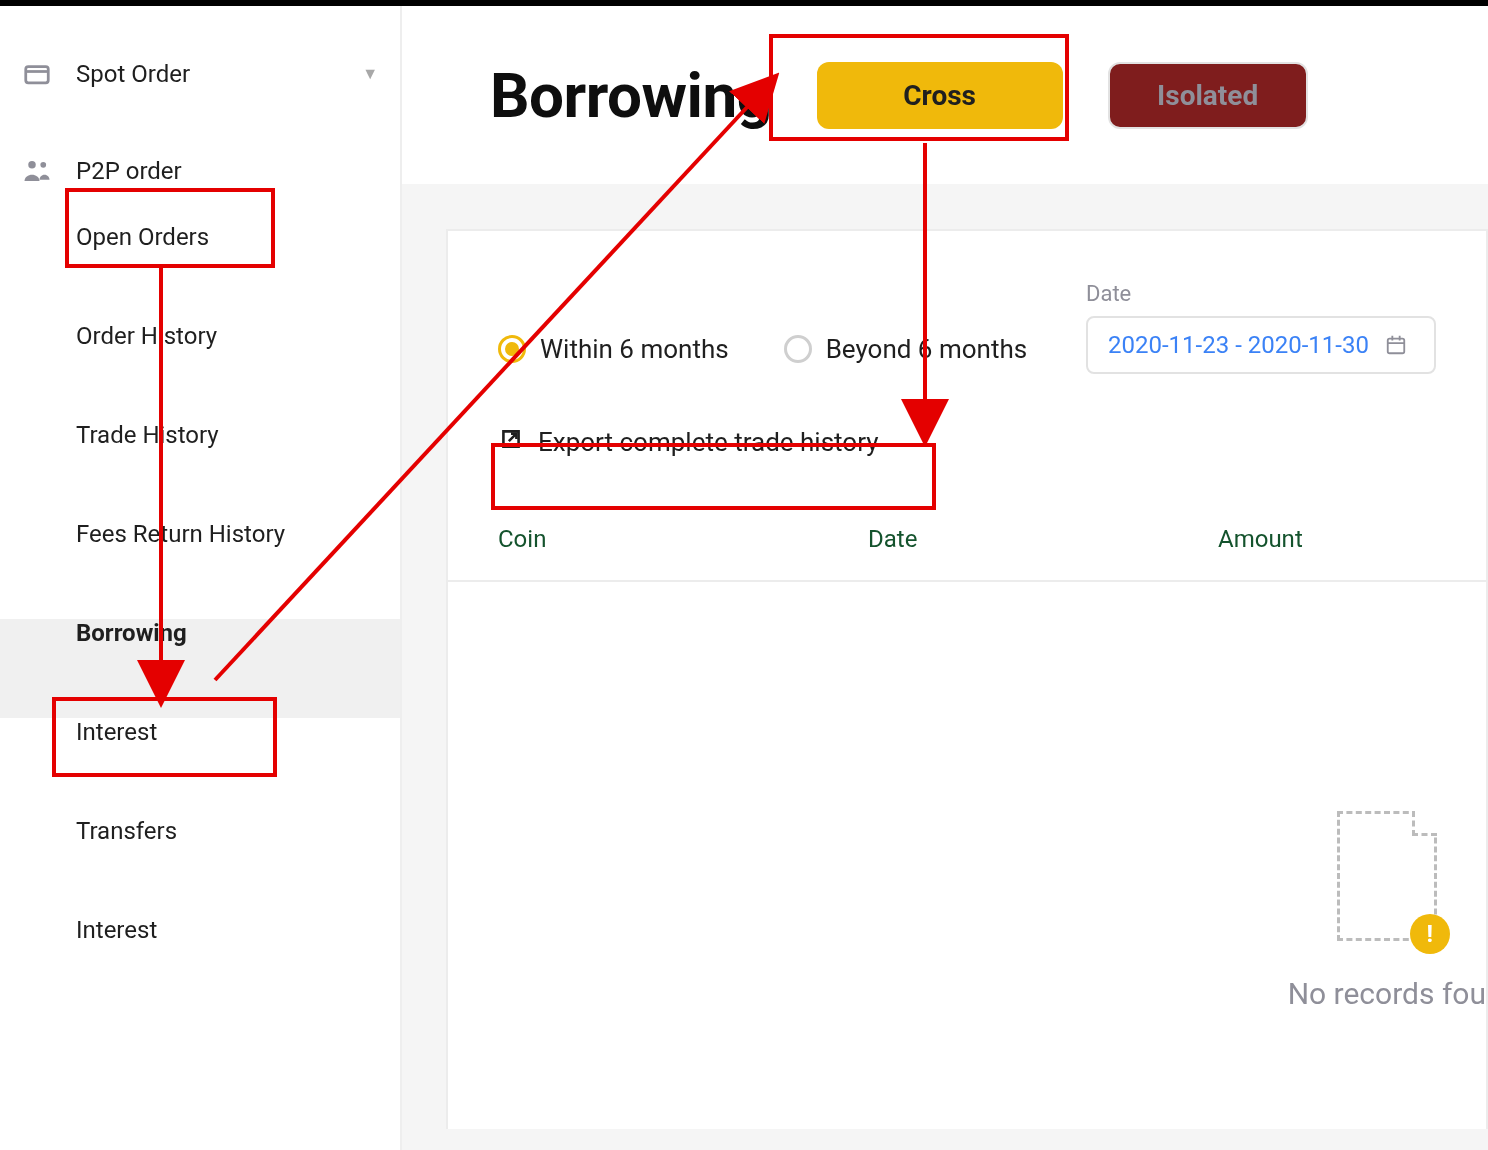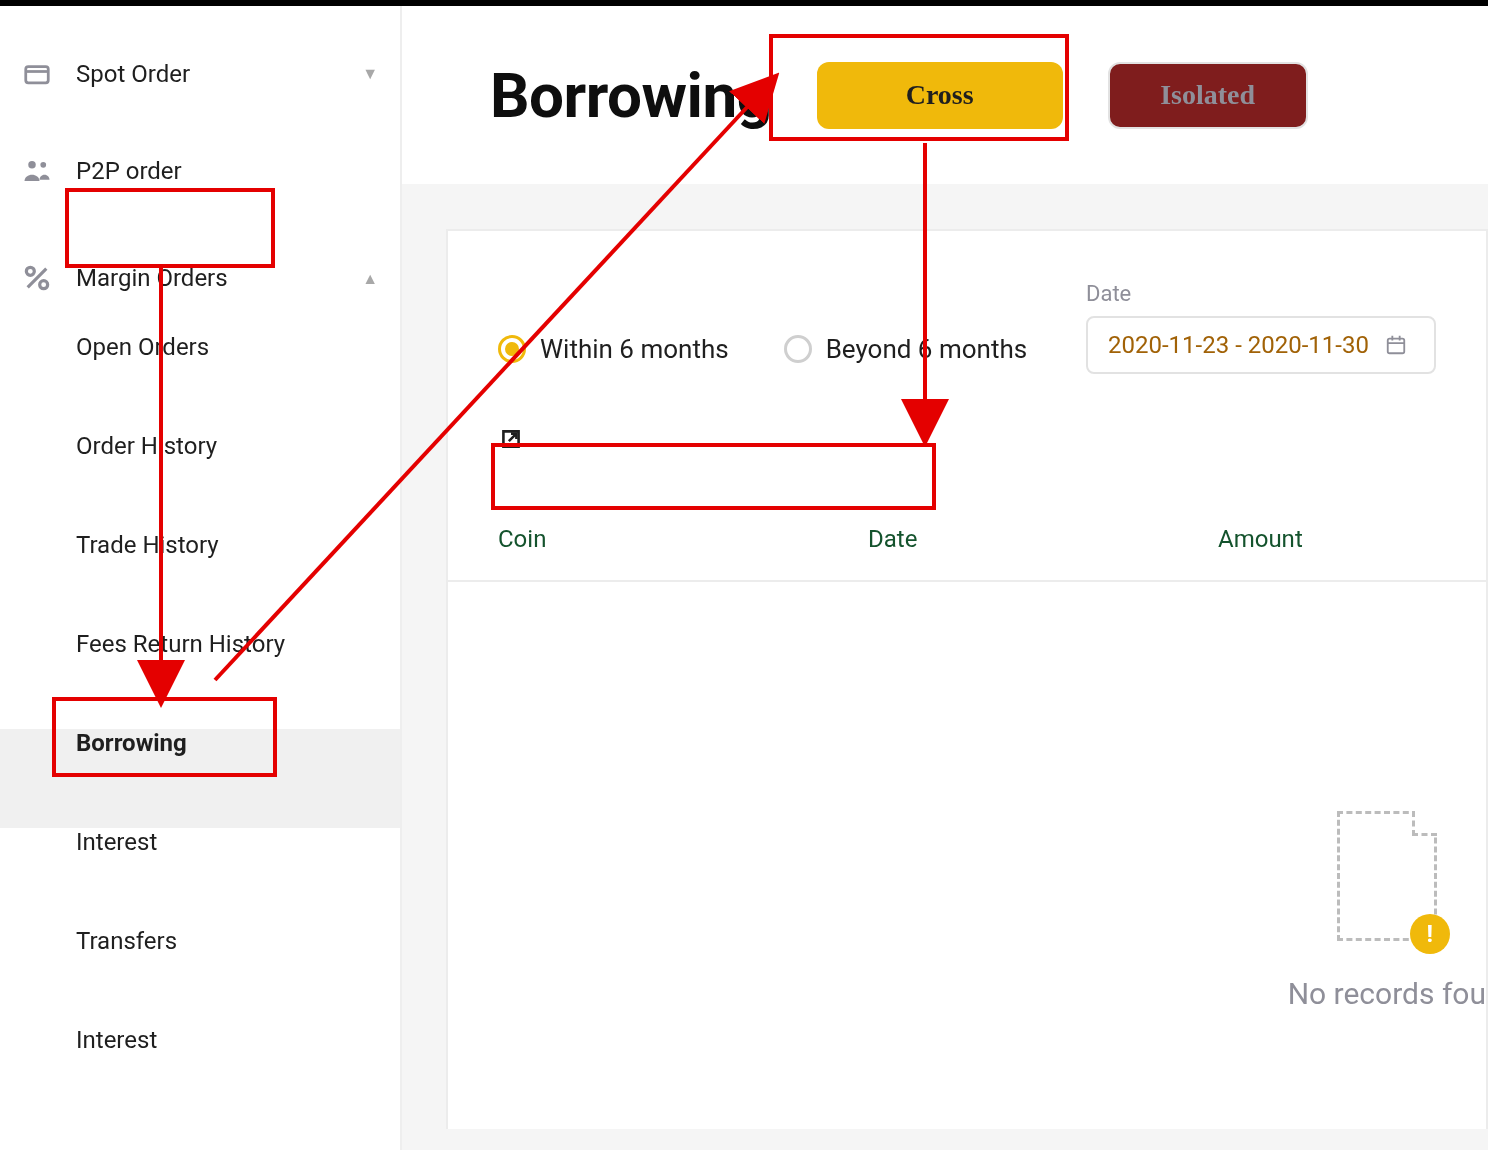--- a/index.html
+++ b/index.html
@@ -57,21 +57,20 @@
 .tab-btn {
   height: 67px;
   min-width: 246px;
   border-radius: 12px;
   font-size: 28px;
   font-weight: 700;
   display: flex;
   align-items: center;
   justify-content: center;
   cursor: pointer;
-  font-family: Liberation Serif, serif;
 }
 .tab-btn.cross {
   background: #f0b90b;
   color: #1f1f1f;
   border: none;
 }
 .tab-btn.isolated {
   background: #7f1d1d;
   color: #8f8f99;
   border: 2px solid #e2e2e2;
@@ -107,21 +106,21 @@
 .date-label { font-size: 22px; color: #8f8f99; margin-bottom: 10px; }
 .date-field {
   border: 2px solid #e2e2e2;
   border-radius: 8px;
   height: 58px;
   min-width: 350px;
   display: flex;
   align-items: center;
   padding: 0 14px 0 20px;
   font-size: 24px;
-  color: #a16207;
+  color: #3b82f6;
   gap: 16px;
 }
 .export-row {
   padding: 52px 0 0 50px;
   display: flex;
   align-items: center;
   gap: 14px;
   font-size: 26px;
   color: #1f1f1f;
 }
@@ -201,31 +200,20 @@
         <svg viewBox="0 0 24 24" width="30" height="30" fill="currentColor">
             <circle cx="8" cy="7" r="3"></circle>
             <circle cx="17" cy="7" r="2.3"></circle>
             <path d="M2 20c0-3 3-5 6-5s6 2 6 5"></path>
             <path d="M14 19c0-2 1.6-4 4-4s4 2 4 4"></path>
           </svg>
       </span>
       <span class="lbl">P2P order</span>
     </div>
 
-    <div class="side-item" style="height:110px;">
-      <span class="iconbox">
-        <svg viewBox="0 0 24 24" width="32" height="32" fill="none" stroke="currentColor" stroke-width="2.4">
-            <circle cx="7" cy="7" r="3"></circle>
-            <circle cx="17" cy="17" r="3"></circle>
-            <path d="M19 5L5 19"></path>
-          </svg>
-      </span>
-      <span class="lbl">Margin Orders</span>
-      <span class="caret">▲</span>
-    </div>
 
     <div class="sub-item">
         <span>Open Orders</span>
       </div>
     <div class="sub-item">
         <span>Order History</span>
       </div>
     <div class="sub-item">
         <span>Trade History</span>
       </div>
@@ -285,20 +273,21 @@
           </div>
         </div>
 
         <div class="export-row">
           <span>
             <svg viewBox="0 0 24 24" width="26" height="26" fill="none" stroke="#1f1f1f" stroke-width="2.4">
                 <path d="M5 5h14v14H5z"></path>
                 <path d="M10 14l7-7M12 7h5v5"></path>
               </svg>
           </span>
+          <span>Export complete trade history</span>
         </div>
 
         <div class="tbl-head">
           <div class="col-coin">Coin</div>
           <div class="col-date">Date</div>
           <div class="col-amt">Amount</div>
         </div>
 
         <div class="empty">
           <div class="file-ico">

